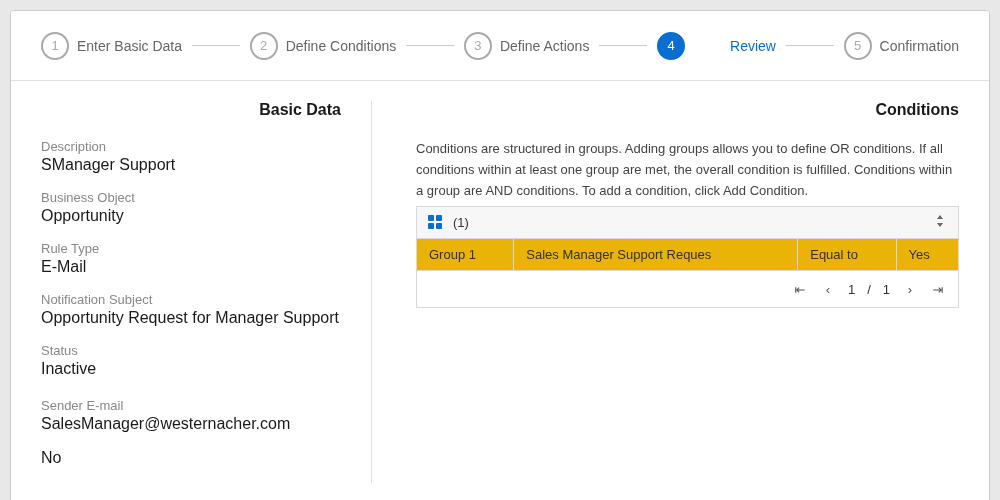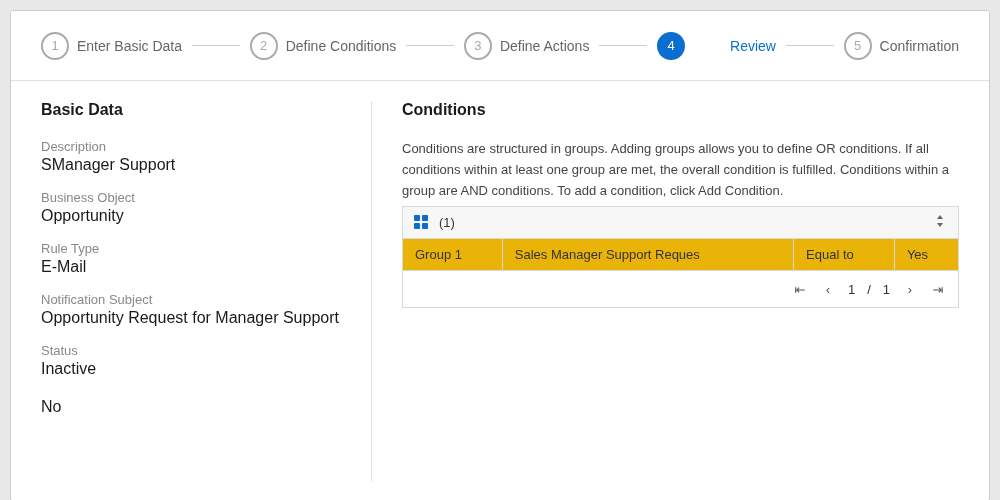--- a/index.html
+++ b/index.html
@@ -79,38 +79,39 @@
     
     .left-panel {
       width: 300px;
       flex-shrink: 0;
     }
     .panel-title {
       font-size: 16px;
       font-weight: 600;
       color: #1a1a1a;
       margin-bottom: 20px;
+      text-align: right;
     }
     .field-group {
       margin-bottom: 16px;
     }
     .field-label {
       font-size: 13px;
       color: #888;
       margin-bottom: 2px;
     }
     .field-value {
       font-size: 16px;
       color: #1a1a1a;
     }
     
     .right-panel {
       flex: 1;
       border-left: 1px solid #e0e0e0;
-      padding-left: 30px;
+      padding-left: 44px;
     }
     .conditions-description {
       font-size: 13px;
       color: #444;
       line-height: 1.6;
       margin-bottom: 5px;
     }
     
     .conditions-toolbar {
       display: flex;
@@ -244,20 +245,24 @@
         <div class="field-label">Notification Subject</div>
         <div class="field-value">Opportunity Request for Manager Support</div>
       </div>
 
       <div class="field-group">
         <div class="field-label">Status</div>
         <div class="field-value">Inactive</div>
       </div>
 
       <div style="margin-top: 20px;">
+        <div class="field-group">
+          <div class="field-label">Sender E-mail</div>
+          <div class="field-value">SalesManager@westernacher.com</div>
+        </div>
 
         <div class="field-group">
           <div class="field-value">No</div>
         </div>
       </div>
     </div>
 
     <div class="right-panel">
       <div class="panel-title">Conditions</div>
       <div class="conditions-description">Conditions are structured in groups. Adding groups allows you to define OR conditions. If all conditions within at least one group are met, the overall condition is fulfilled. Conditions within a group are AND conditions. To add a condition, click Add Condition.</div>

